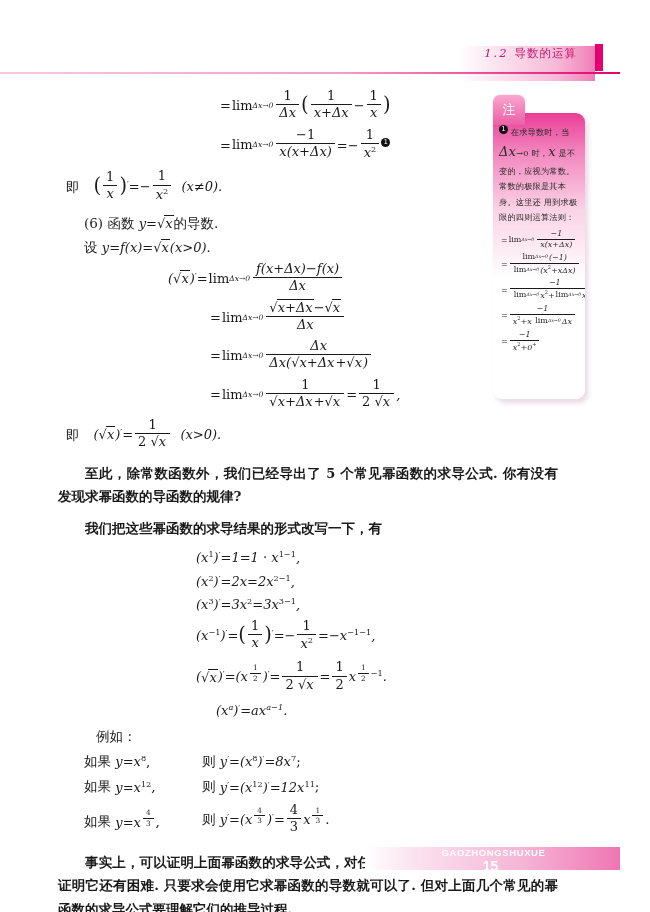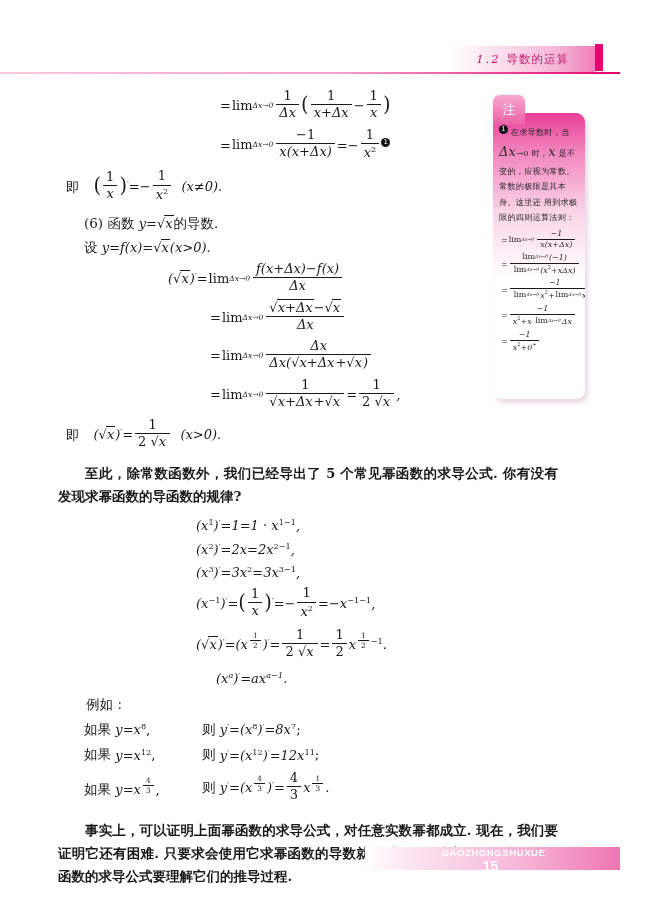--- a/index.html
+++ b/index.html
@@ -21,24 +21,24 @@
     position: absolute;
     top: 46px;
     left: 0;
     width: 650px;
     height: 30px;
   }
   .header-band {
     position: absolute;
     right: 55px;
     top: 0;
-    height: 26px;
-    padding: 0 26px 0 26px;
+    height: 35px;
+    padding: 0 18px 0 26px;
     display: flex;
-    align-items: center;
+    align-items: flex-start;
     background: linear-gradient(to right, #ffffff 0%, #fbe2ee 30%, #f6b9d8 72%, #ef7fb8 100%);
   }
   .header-text {
     font-size: 11.5px;
     color: #c2186c;
     letter-spacing: 1px;
     white-space: nowrap;
     font-family: "DejaVu Serif", serif;
   }
   .header-text .hnum { font-style: italic; margin-right: 6px; letter-spacing: 2px;}
@@ -420,20 +420,21 @@
           <span class="num"><span class="up">1</span></span>
           <span class="den"><span class="up">2</span>&nbsp;<span class="sqrt"><span class="rad">√</span><span class="rbody">x</span></span></span>
         </span>&nbsp;&nbsp;(x&gt;0).
     </span>
   </div>
 
   <p class="body indent">
     至此，除常数函数外，我们已经导出了 <span class="math up">5</span> 个常见幂函数的求导公式. 你有没有发现求幂函数的导函数的规律?
   </p>
 
+  <p class="body indent">我们把这些幂函数的求导结果的形式改写一下，有</p>
 
   <div class="formula-block">
     <div class="formula-row math">
       (x<sup class="exn">1</sup>)<sup class="exn">′</sup>=1=1 <span class="up">·</span> x<sup class="exn">1−1</sup>,
     </div>
     <div class="formula-row math">
       (x<sup class="exn">2</sup>)<sup class="exn">′</sup>=2x=2x<sup class="exn">2−1</sup>,
     </div>
     <div class="formula-row math">
       (x<sup class="exn">3</sup>)<sup class="exn">′</sup>=3x<sup class="exn">2</sup>=3x<sup class="exn">3−1</sup>,
@@ -462,21 +463,21 @@
             <span class="den"><span class="up">2</span></span>
           </span>−1</sup>.
     </div>
   </div>
 
   <div class="formula-row math" style="padding-left:158px;margin:4px 0 10px 0;">
     (x<sup class="ex">a</sup>)<sup class="exn">′</sup>=ax<sup class="ex">a−1</sup>.
   </div>
 
   <div class="examples">
-    <div class="cn" style="margin:6px 2px;">例如：</div>
+    <div class="cn" style="margin:6px 12px;">例如：</div>
 
     <div class="ex-row">
       <span class="ex-left cn">如果 <span class="math">y=x<sup class="exn">8</sup></span>,</span>
       <span class="cn">则 <span class="math">y<sup class="exn">′</sup>=(x<sup class="exn">8</sup>)<sup class="exn">′</sup>=8x<sup class="exn">7</sup></span>;</span>
     </div>
 
     <div class="ex-row">
       <span class="ex-left cn">如果 <span class="math">y=x<sup class="exn">12</sup></span>,</span>
       <span class="cn">则 <span class="math">y<sup class="exn">′</sup>=(x<sup class="exn">12</sup>)<sup class="exn">′</sup>=12x<sup class="exn">11</sup></span>;</span>
     </div>

